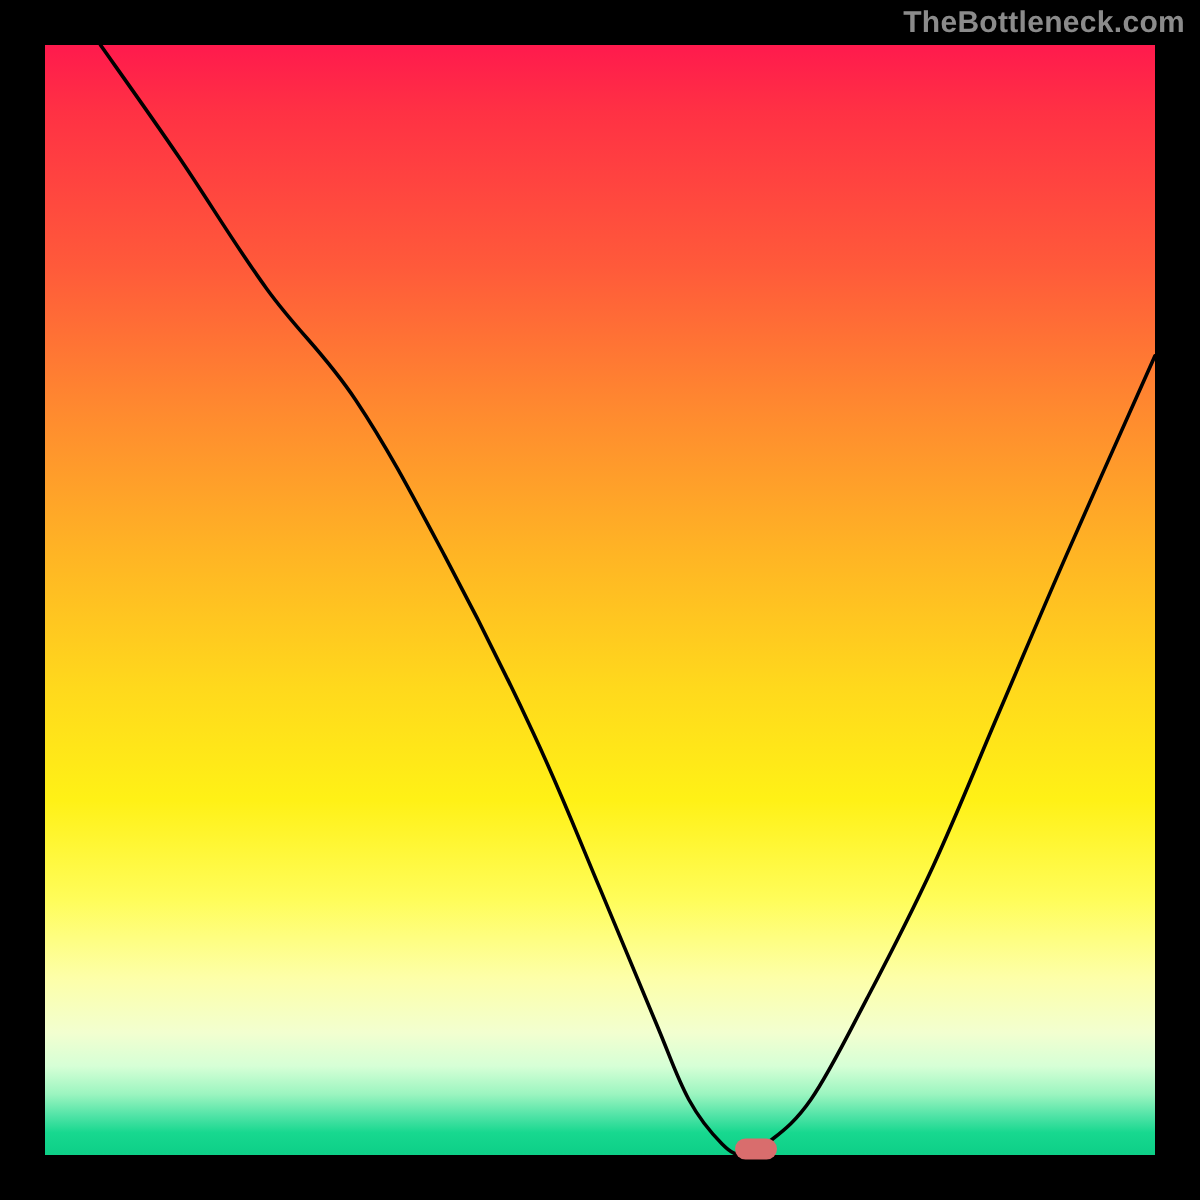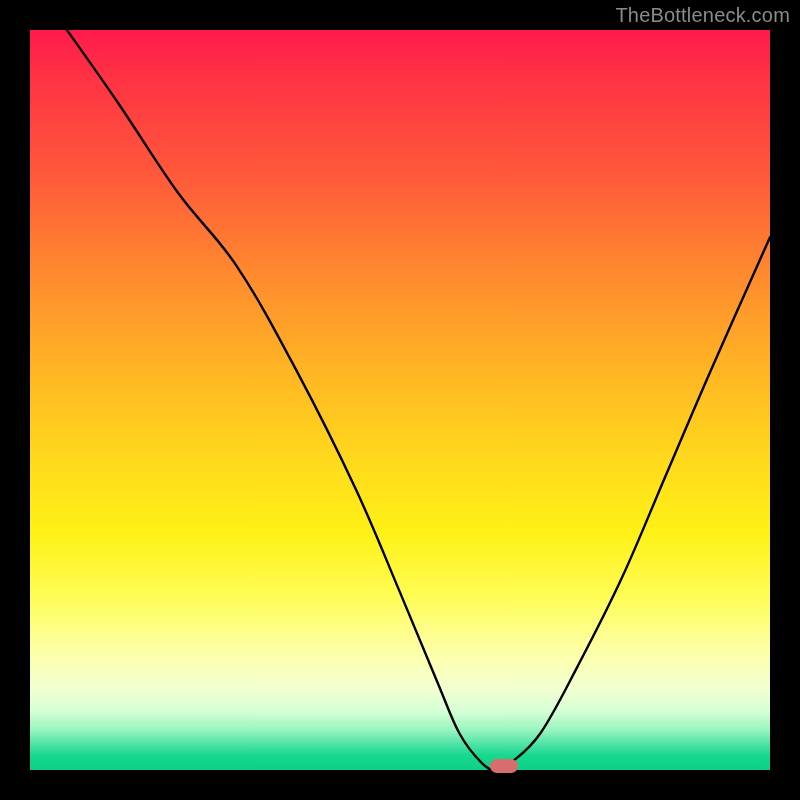--- a/index.html
+++ b/index.html
@@ -39,21 +39,21 @@
       #17d88f 98%,
       #0dcf87 100%
     );
   }
   .watermark {
     position: absolute;
     top: 4px;
     right: 10px;
     font-family: Arial, Helvetica, sans-serif;
     font-size: 20px;
-    font-weight: 400;
+    font-weight: 700;
     color: #8b8b8b;
     letter-spacing: 0.2px;
   }
   svg.curve {
     position: absolute;
     left: 0;
     top: 0;
     width: 740px;
     height: 740px;
   }

